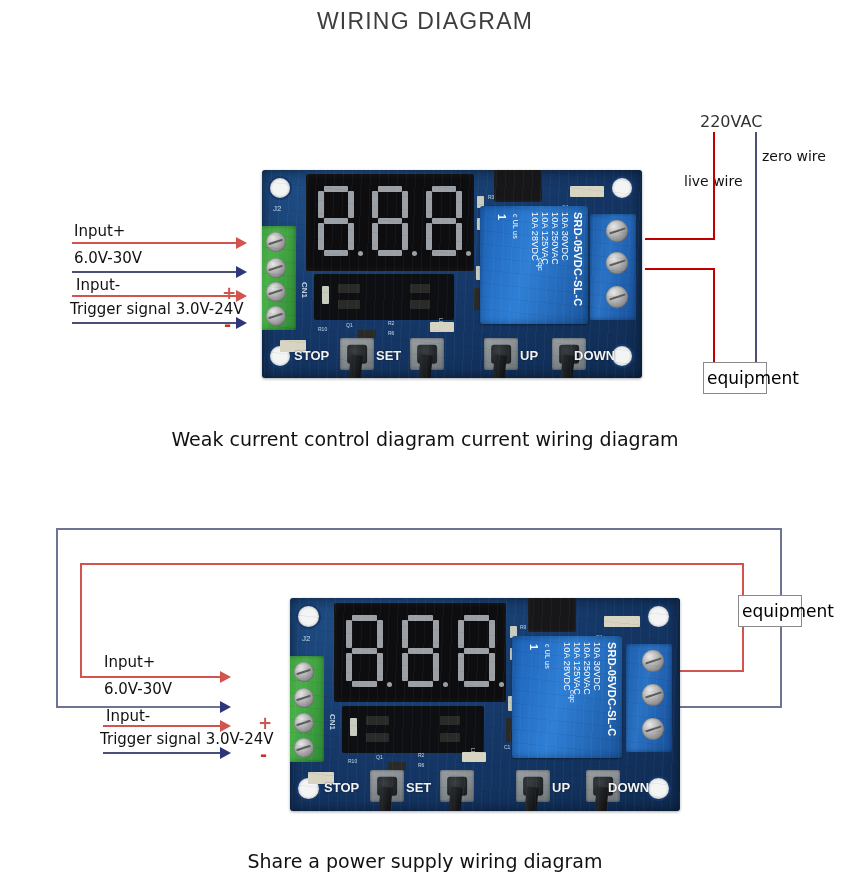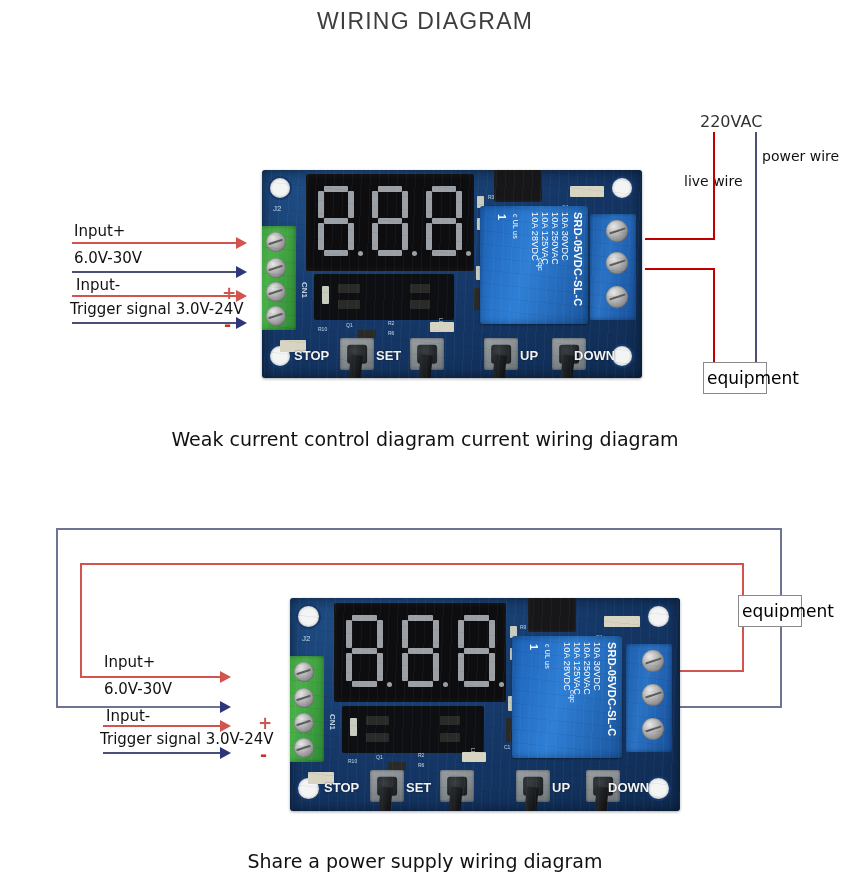--- a/index.html
+++ b/index.html
@@ -123,21 +123,21 @@
 <body>
 
 <div class="stage">
 
   <div class="page-title">WIRING DIAGRAM</div>
 
   <div>
 
     <div class="vac-label" style="left:700px;top:112px;">220VAC</div>
     <div class="wire-label" style="left:684px;top:173px;">live wire</div>
-    <div class="wire-label" style="left:762px;top:148px;">power wire</div>
+    <div class="wire-label" style="left:762px;top:148px;">zero wire</div>
 
     <div class="w wv deepred" style="left:713px;top:132px;height:108px;"></div>
 
     <div class="w wh deepred" style="left:645px;top:238px;width:70px;"></div>
 
     <div class="w wh deepred" style="left:645px;top:268px;width:70px;"></div>
     <div class="w wv deepred" style="left:713px;top:268px;height:95px;"></div>
 
     <div class="w wv blue" style="left:755px;top:132px;height:231px;"></div>
 

